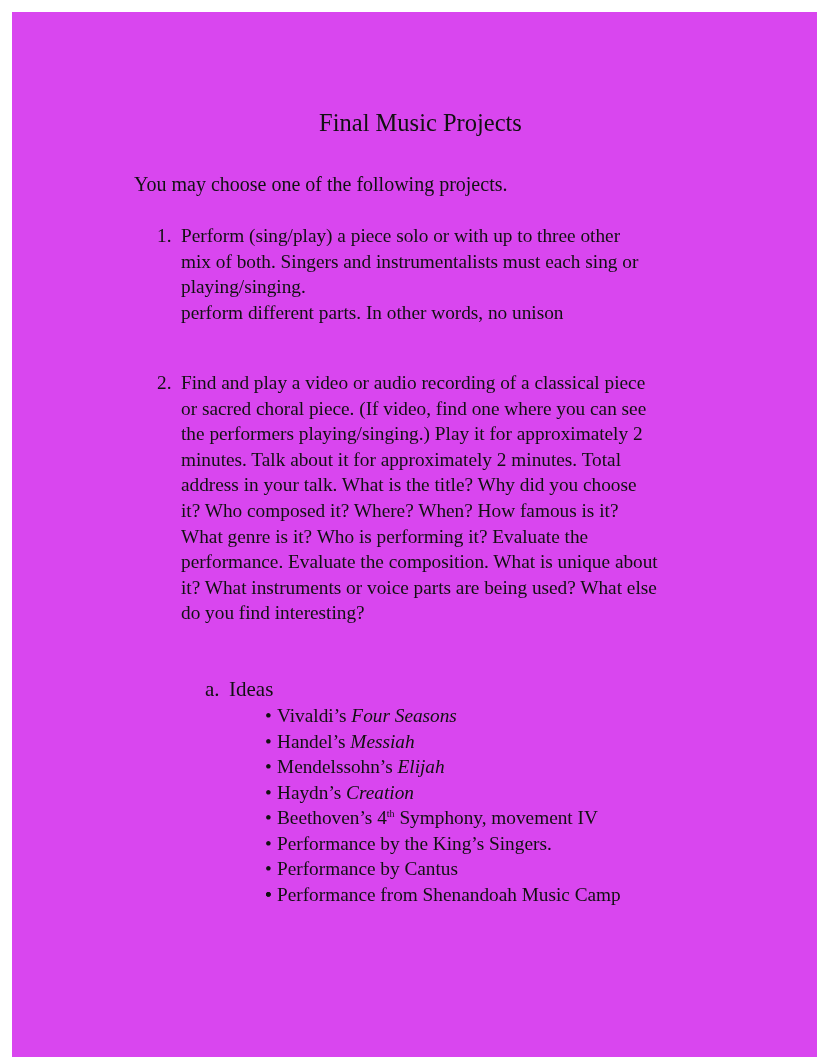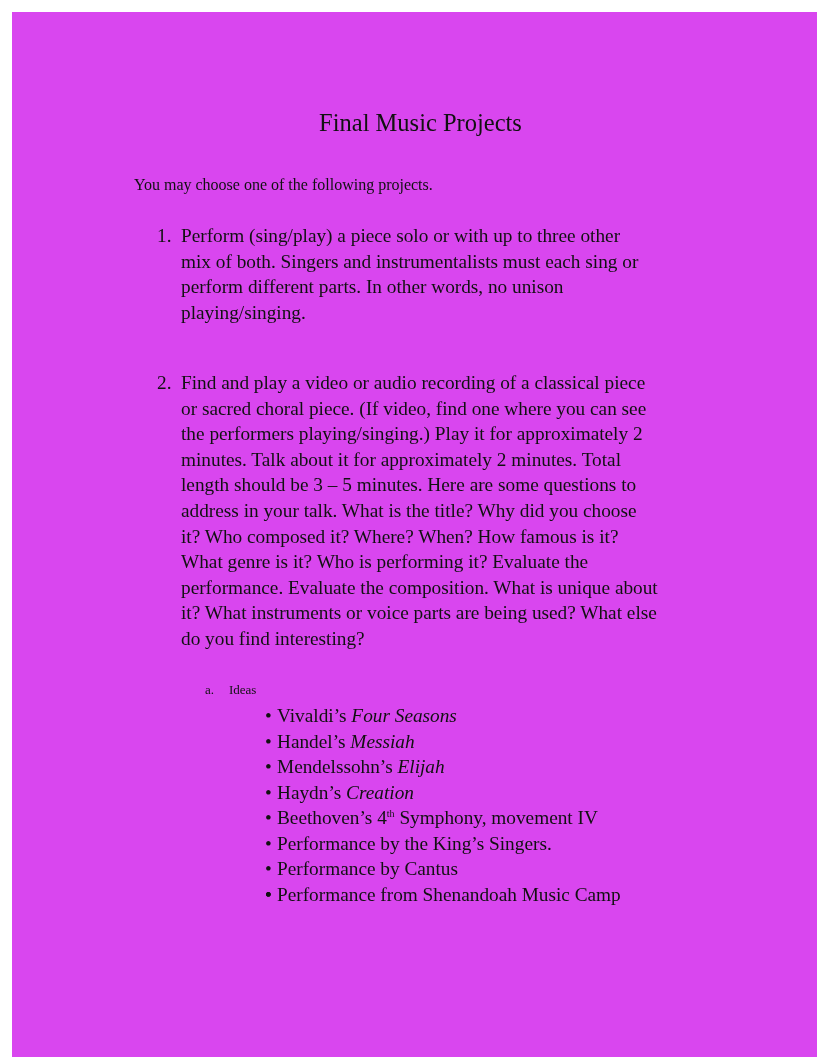--- a/index.html
+++ b/index.html
@@ -8,34 +8,34 @@
       font-family: "Liberation Serif", "DejaVu Serif", serif;
       color: #111111;
     }
     .page { position: absolute; left: 12px; top: 0; width: 817px; height: 1057px; background: #d946ef; margin-top: 12px; }
     .title {
       position: absolute; left: 0; width: 817px; top: 96px;
       text-align: center; font-size: 24.5px; line-height: 30px;
     }
     .intro {
       position: absolute; left: 122px; top: 160px;
-      font-size: 16px; line-height: 25.6px; white-space: nowrap;
+      font-size: 20px; line-height: 25.6px; white-space: nowrap;
     }
     .item {
       position: absolute; left: 145px; width: 560px;
       font-size: 19.3px; line-height: 25.6px;
     }
     .item .num { position: absolute; left: 0; top: 0; width: 24px; }
     .item .lines { margin-left: 24px; }
     .item .line { display: block; white-space: nowrap; }
     .item1 { top: 211px; }
     .item2 { top: 358px; }
     .sub {
       position: absolute; left: 193px; top: 665px;
-      font-size: 13px; line-height: 25.6px; white-space: nowrap;
+      font-size: 21px; line-height: 25.6px; white-space: nowrap;
     }
     .sub .letter { display: inline-block; width: 24px; }
     .bullets {
       position: absolute; left: 253px; top: 691px; margin: 0; padding: 0;
       list-style: none; font-size: 19.3px; line-height: 25.55px;
     }
     .bullets li { white-space: nowrap; position: relative; padding-left: 12px; }
     .bullets li .dot { position: absolute; left: 0; top: 0; }
     .bullets li i { font-style: italic; }
     sup { font-size: 10px; line-height: 0; vertical-align: 7px; }
@@ -45,33 +45,32 @@
 
 <div class="page">
   <div class="title">Final Music Projects</div>
   <div class="intro">You may choose one of the following projects.</div>
 
   <div class="item item1">
     <span class="num">1.</span>
     <div class="lines">
       <span class="line">Perform (sing/play) a piece solo or with up to three other</span>
       <span class="line">mix of both. Singers and instrumentalists must each sing or</span>
+      <span class="line">playing/singing.</span>
       <span class="line">perform different parts. In other words, no unison</span>
-      <span class="line">playing/singing.</span>
     </div>
   </div>
 
   <div class="item item2">
     <span class="num">2.</span>
     <div class="lines">
       <span class="line">Find and play a video or audio recording of a classical piece</span>
       <span class="line">or sacred choral piece. (If video, find one where you can see</span>
       <span class="line">the performers playing/singing.) Play it for approximately 2</span>
       <span class="line">minutes. Talk about it for approximately 2 minutes. Total</span>
-      <span class="line">length should be 3 – 5 minutes. Here are some questions to</span>
       <span class="line">address in your talk. What is the title? Why did you choose</span>
       <span class="line">it? Who composed it? Where? When? How famous is it?</span>
       <span class="line">What genre is it? Who is performing it? Evaluate the</span>
       <span class="line">performance. Evaluate the composition. What is unique about</span>
       <span class="line">it? What instruments or voice parts are being used? What else</span>
       <span class="line">do you find interesting?</span>
     </div>
   </div>
 
   <div class="sub">

